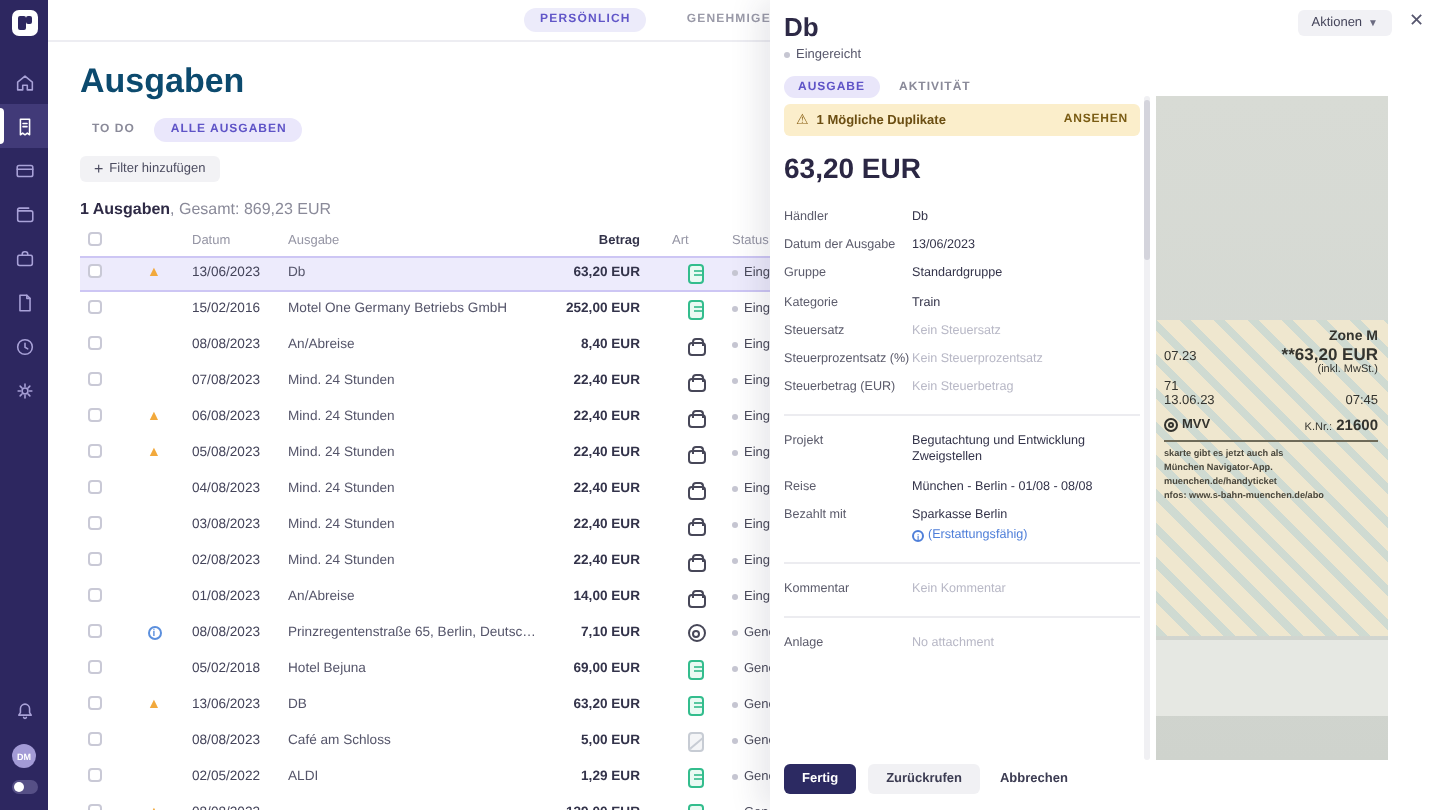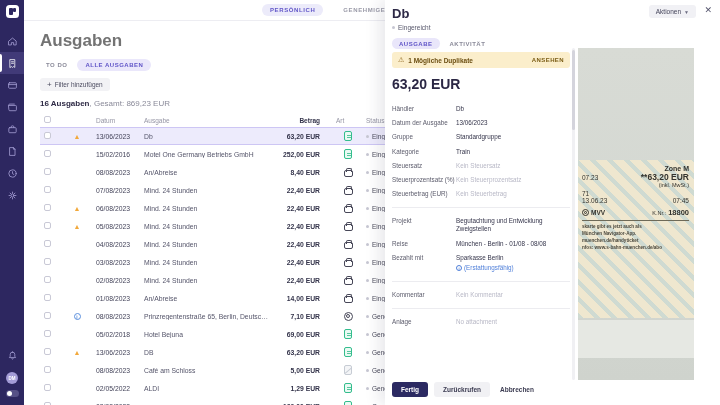--- a/index.html
+++ b/index.html
@@ -23,21 +23,21 @@
             display:flex; align-items:center; justify-content:center; margin:6px 0; }
   .toggle { width:13px; height:7px; border-radius:4px; background:#565086; position:relative; margin-bottom:8px; }
   .toggle::before { content:""; position:absolute; left:1px; top:1px; width:5px; height:5px; border-radius:50%; background:#fff; }
 
   
   .main { position:absolute; left:24px; top:0; right:0; bottom:0; background:#fff; }
   .topbar { height:21px; border-bottom:1px solid #ededf2; display:flex; align-items:center; padding-left:238px; gap:12px; }
   .tn-tab { font-size:6px; font-weight:700; letter-spacing:.6px; color:#9a9aa8; padding:3px 8px; border-radius:9px; white-space:nowrap; cursor:pointer; }
   .tn-tab.active { background:#ecebfa; color:#6156c8; }
 
-  .page-title { font-size:17px; font-weight:700; color:#737373; margin:10px 0 0 16px; }
+  .page-title { font-size:17px; font-weight:700; color:#0c4a6e; margin:10px 0 0 16px; }
   .page-tabs { display:flex; align-items:center; gap:10px; margin:8px 0 0 22px; }
   .pg-tab { font-size:6px; font-weight:700; letter-spacing:.5px; color:#8a8a99; cursor:pointer; padding:3px 0; }
   .pg-tab.active { background:#eae7fb; color:#5f54c7; padding:3px 8px; border-radius:9px; }
   .filter-btn { display:inline-flex; align-items:center; gap:3px; margin:7px 0 0 16px; background:#f2f2f5; border-radius:3px;
                 padding:3px 7px; font-size:6.5px; color:#4c4c60; cursor:pointer; }
   .filter-btn .plus { font-size:8px; line-height:6px; color:#4c4c60; }
   .summary { margin:8px 0 5px 16px; font-size:8px; color:#8a8a99; }
   .summary b { color:#2e2a45; font-size:8px; }
 
   
@@ -203,21 +203,21 @@
     <div class="page-tabs">
         <span class="pg-tab">TO DO</span>
         <span class="pg-tab active">ALLE AUSGABEN</span>
       </div>
 
     <div class="filter-btn">
       <span class="plus">+</span>
       <span>Filter hinzufügen</span>
     </div>
 
-    <div class="summary"><b>16 Ausgaben</b><span>, Gesamt: 869,23 EUR</span></div>
+    <div class="summary"><b>1 Ausgaben</b><span>, Gesamt: 869,23 EUR</span></div>
 
     <div class="tbl">
       <div class="tbl-grid tbl-head">
         <span><span class="cb"></span></span>
         <span></span>
         <span>Datum</span>
         <span>Ausgabe</span>
         <span class="amt">Betrag</span>
         <span></span>
         <span>Art</span>
@@ -588,21 +588,21 @@
           </div>
         <div class="t-row">
             <span class="t-date">13.06.23</span>
             <span class="t-time">07:45</span>
           </div>
         <div class="t-row t-mvv">
             <span style="display:inline-flex;align-items:center;gap:2px">
               <span class="mvv-ring"></span>
               <span>MVV</span>
             </span>
-          <span class="t-knr"><small>K.Nr.:</small> <span>18800</span></span>
+          <span class="t-knr"><small>K.Nr.:</small> <span>21600</span></span>
           </div>
         <div class="t-hr"></div>
         <div>
             <div class="t-line">skarte gibt es jetzt auch als</div>
             <div class="t-line">München Navigator-App.</div>
             <div class="t-line">muenchen.de/handyticket</div>
             <div class="t-line">nfos: www.s-bahn-muenchen.de/abo</div>
           </div>
       </div>
       <div class="paper-bottom"></div>

